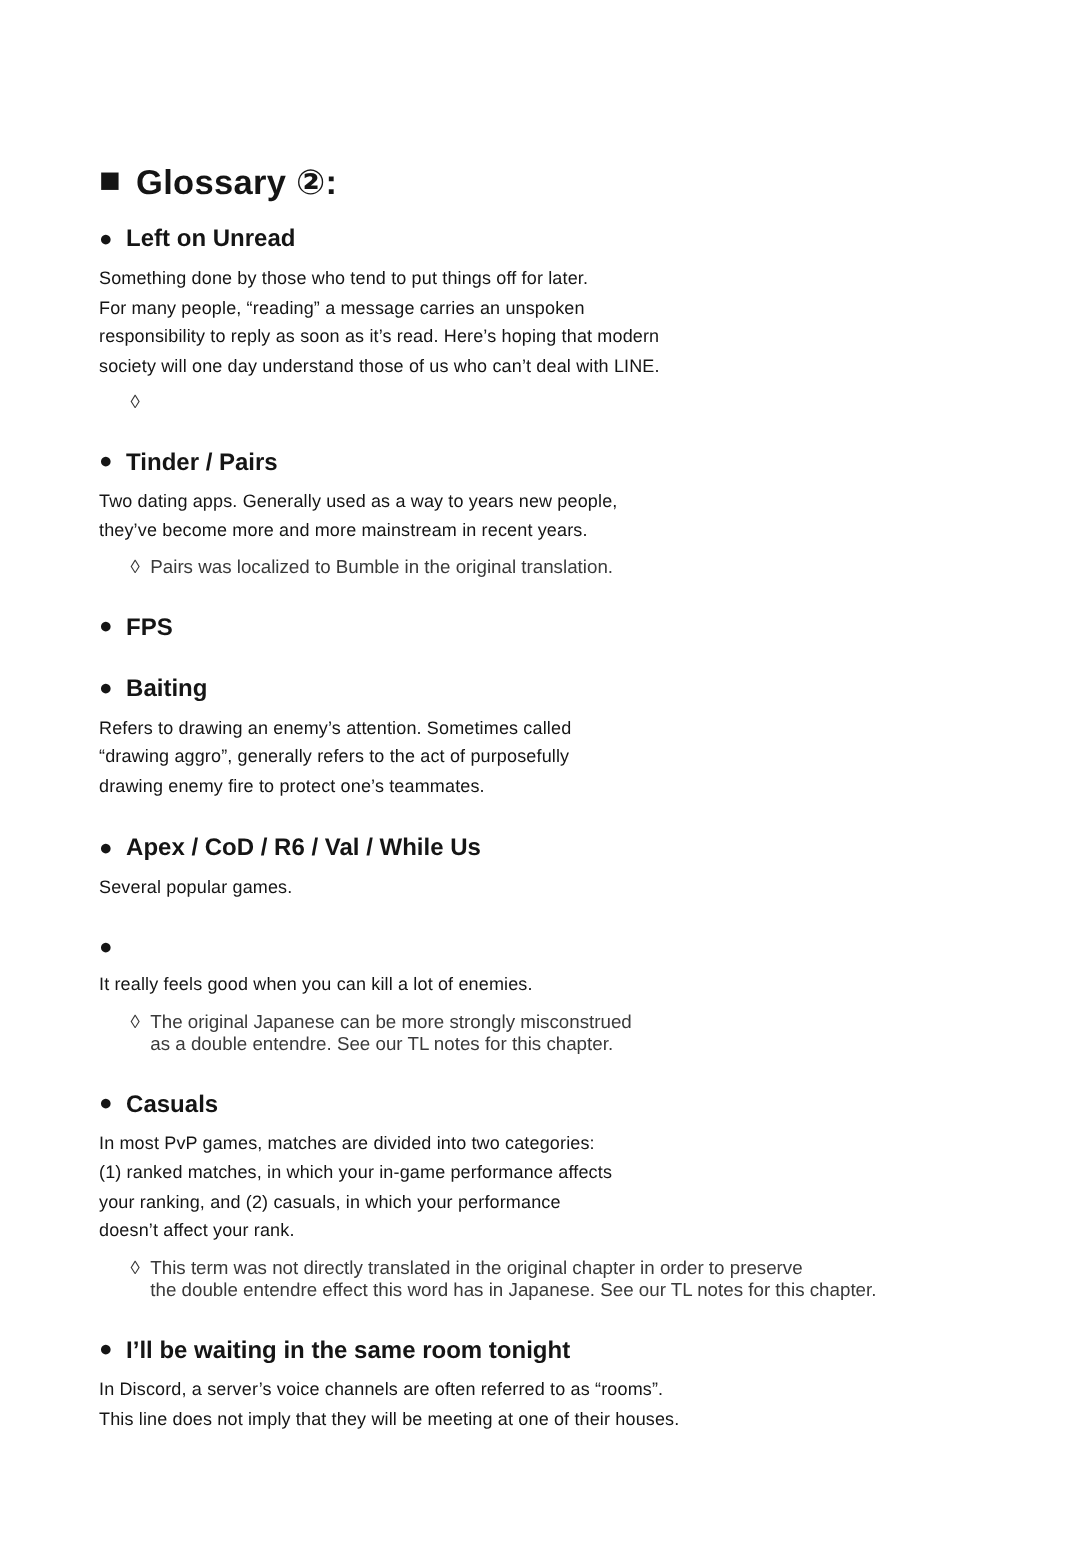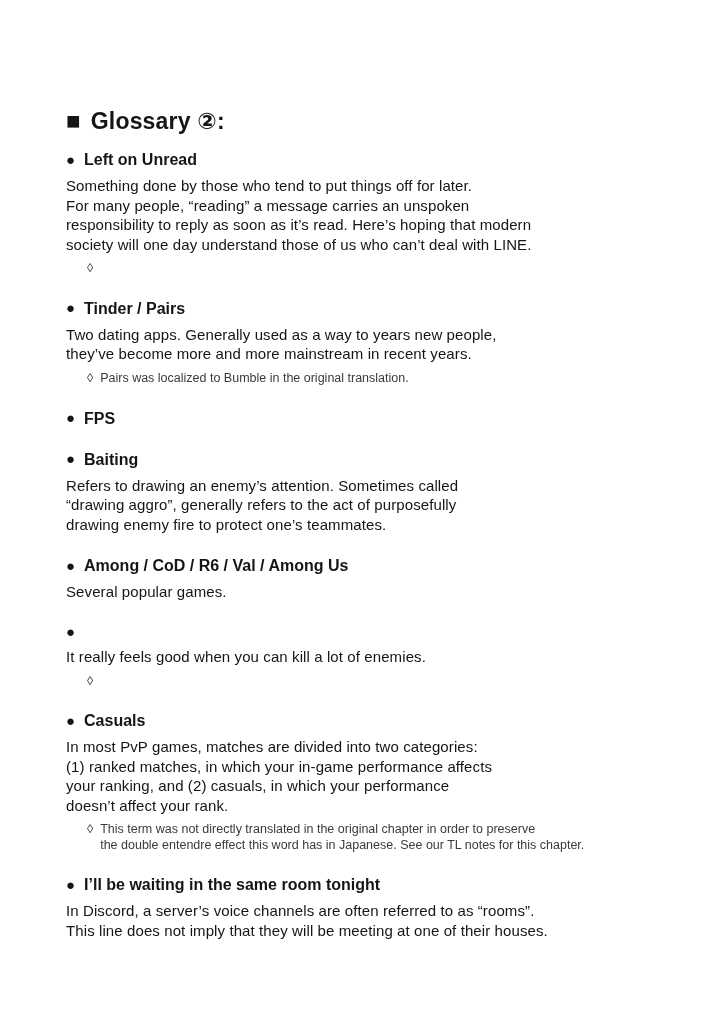--- a/index.html
+++ b/index.html
@@ -29,21 +29,21 @@
   .term {
     display: flex;
     align-items: center;
     gap: 9px;
     font-size: 16px;
     font-weight: bold;
     margin: 0 0 7px 0;
   }
   .term .dot { font-size: 15px; line-height: 1; transform: translateY(-1px); }
   .body {
-    font-size: 15px;
+    font-size: 12px;
     line-height: 19.6px;
     white-space: pre-line;
     letter-spacing: 0.1px;
   }
   .note {
     display: flex;
     gap: 7px;
     margin-top: 7px;
     padding-left: 21px;
     font-size: 12.5px;
@@ -103,32 +103,34 @@
       <span>Baiting</span>
     </div>
     <div class="body">Refers to drawing an enemy’s attention. Sometimes called
 “drawing aggro”, generally refers to the act of purposefully
 drawing enemy fire to protect one’s teammates.</div>
   </section>
 
   <section class="entry">
     <div class="term">
       <span class="dot">●</span>
-      <span>Among / CoD / R6 / Val / Among Us</span>
+      <span>Apex / CoD / R6 / Val / While Us</span>
     </div>
     <div class="body">Several popular games.</div>
   </section>
 
   <section class="entry">
     <div class="term">
       <span class="dot">●</span>
     </div>
     <div class="body">It really feels good when you can kill a lot of enemies.</div>
     <div class="note">
       <span class="diamond">◊</span>
+      <span class="note-text">The original Japanese can be more strongly misconstrued
+as a double entendre. See our TL notes for this chapter.</span>
     </div>
   </section>
 
   <section class="entry">
     <div class="term">
       <span class="dot">●</span>
       <span>Casuals</span>
     </div>
     <div class="body">In most PvP games, matches are divided into two categories:
 (1) ranked matches, in which your in-game performance affects

